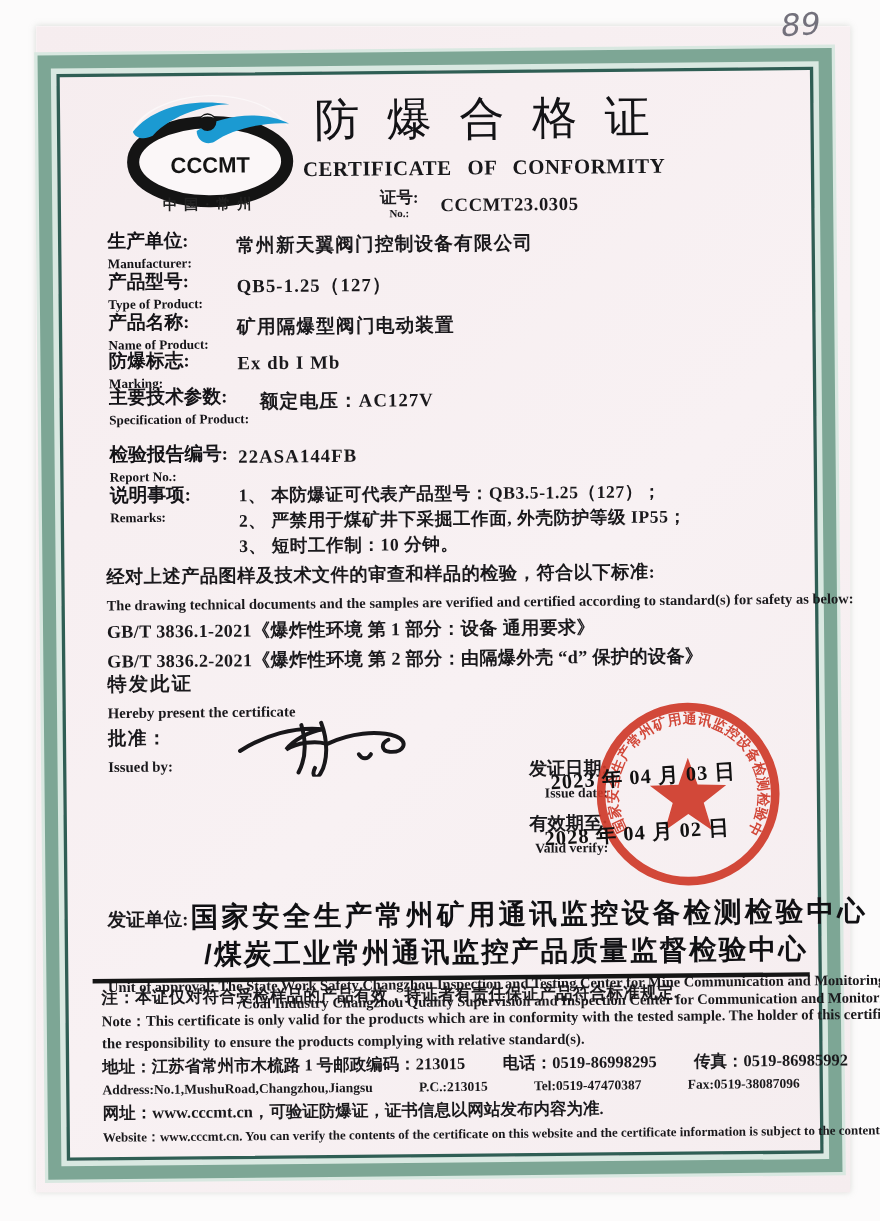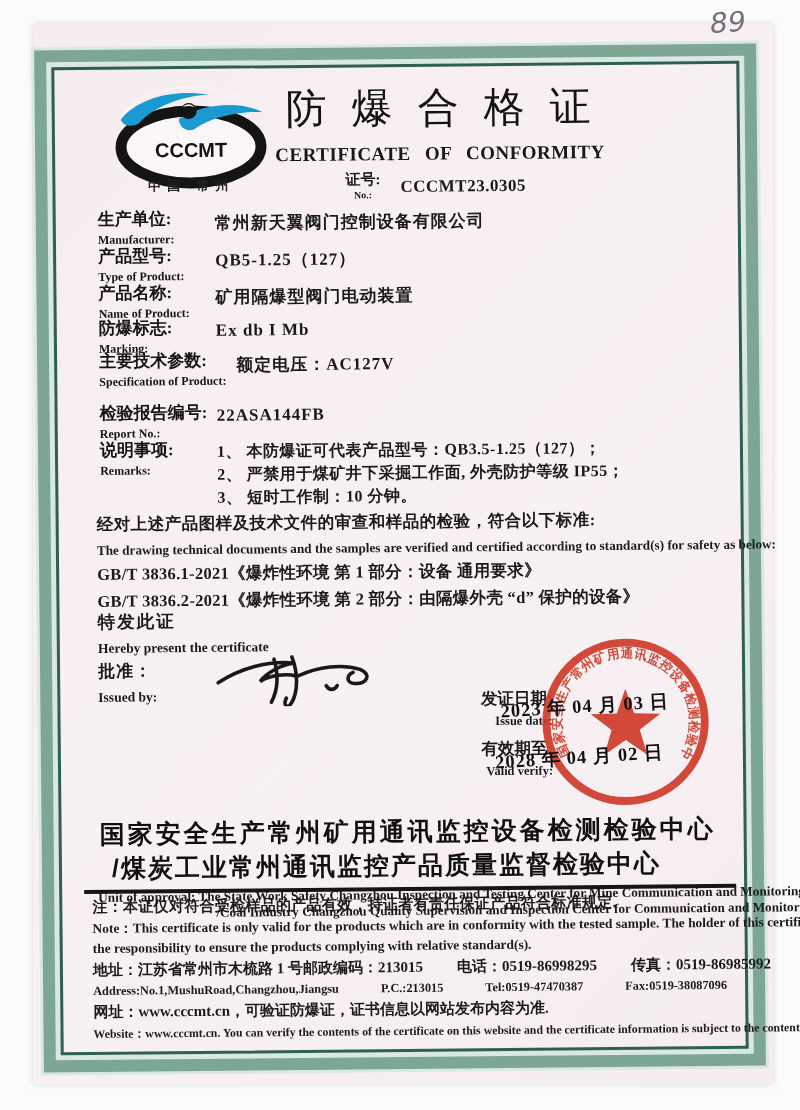--- a/index.html
+++ b/index.html
@@ -231,20 +231,21 @@
         </text>
         <polygon fill="#cf3a2a" points="100,62 110,90.2 139.9,91 116.2,109.3 124.7,138 100,121 75.3,138 83.8,109.3 60.1,91 90,90.2"></polygon>
       </svg>
     </div>
 
     <div class="date-val date1">2023 年 04 月 03 日</div>
     <div class="date-val date2">2028 年 04 月 02 日</div>
 
     <div class="issuer">
       <div class="issuer-row">
+        <div class="issuer-lbl">发证单位:</div>
         <div class="issuer-lines">
           <div class="issuer-l1">国家安全生产常州矿用通讯监控设备检测检验中心</div>
           <div class="issuer-l2">/煤炭工业常州通讯监控产品质量监督检验中心</div>
         </div>
       </div>
       <div class="issuer-en1">Unit of approval:  The State Work Safety Changzhou Inspection and Testing Center for Mine Communication and Monitoring Devices</div>
       <div class="issuer-en2">/Coal Industry Changzhou Quality Supervision and Inspection Center for Communication and Monitoring Products</div>
     </div>
 
     <div class="divider"></div>

